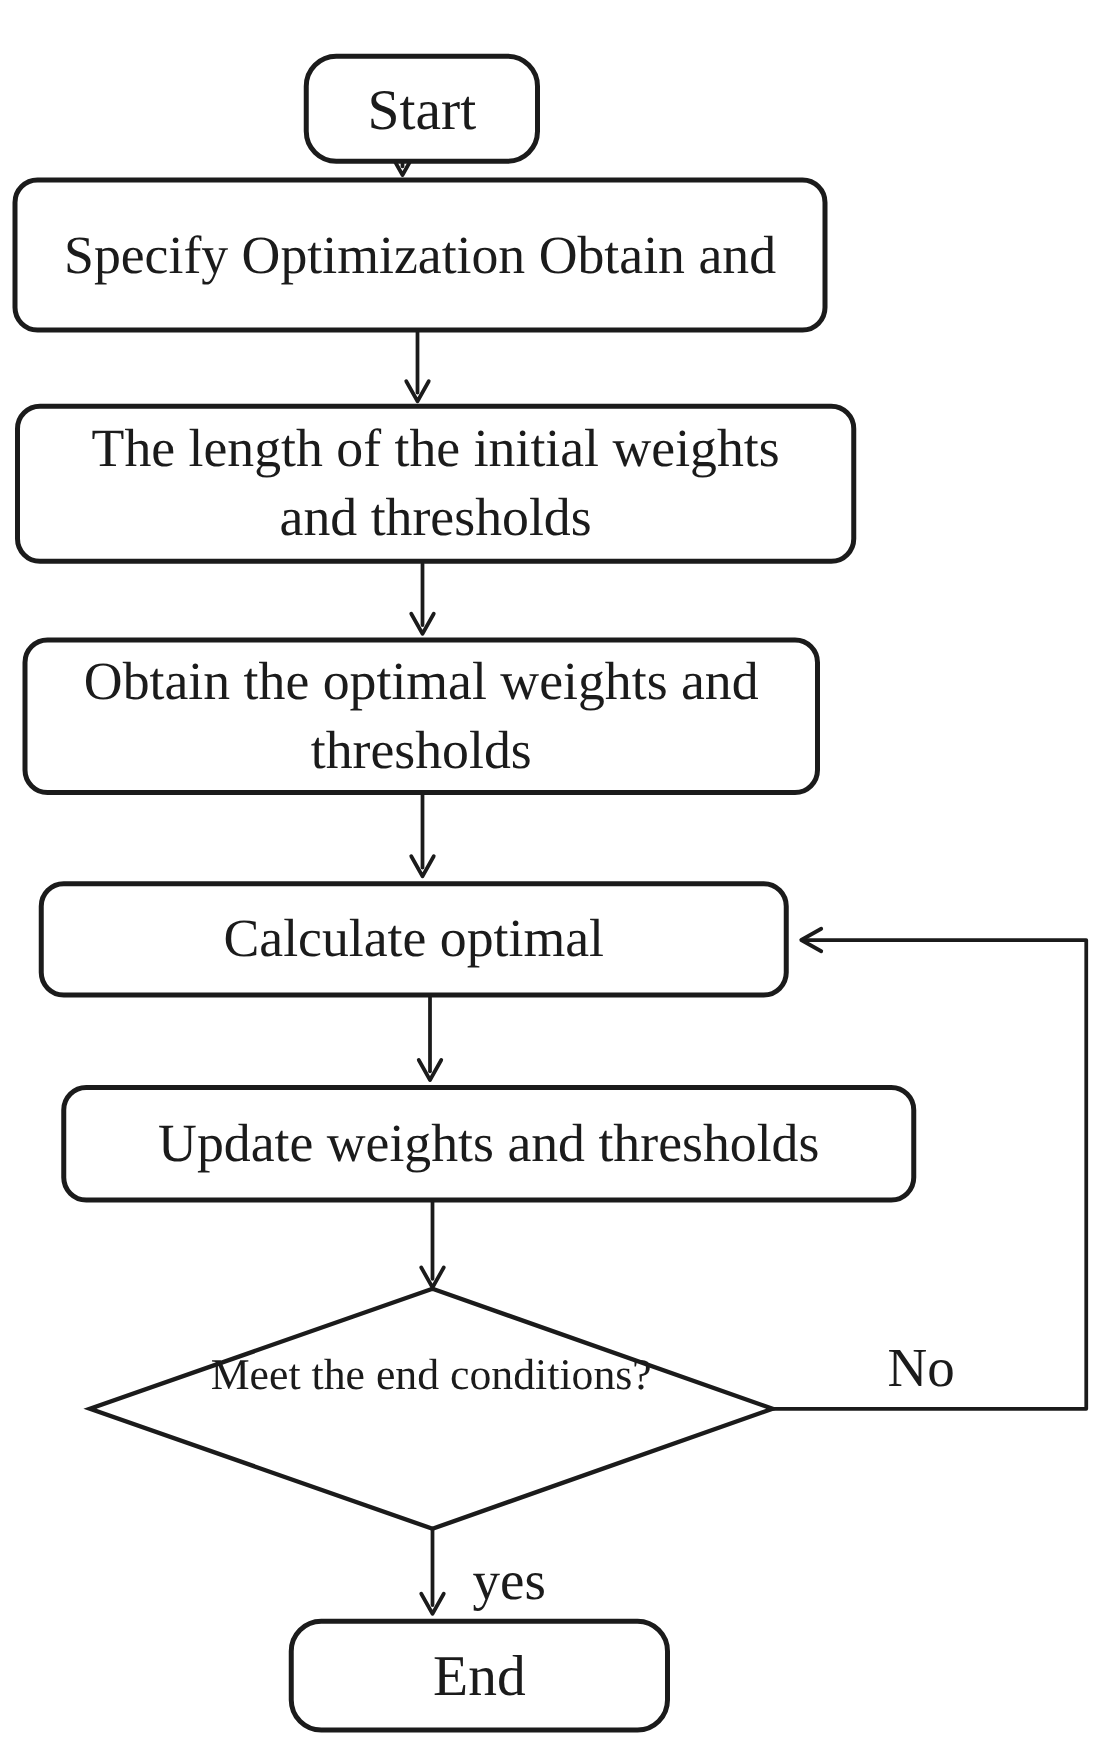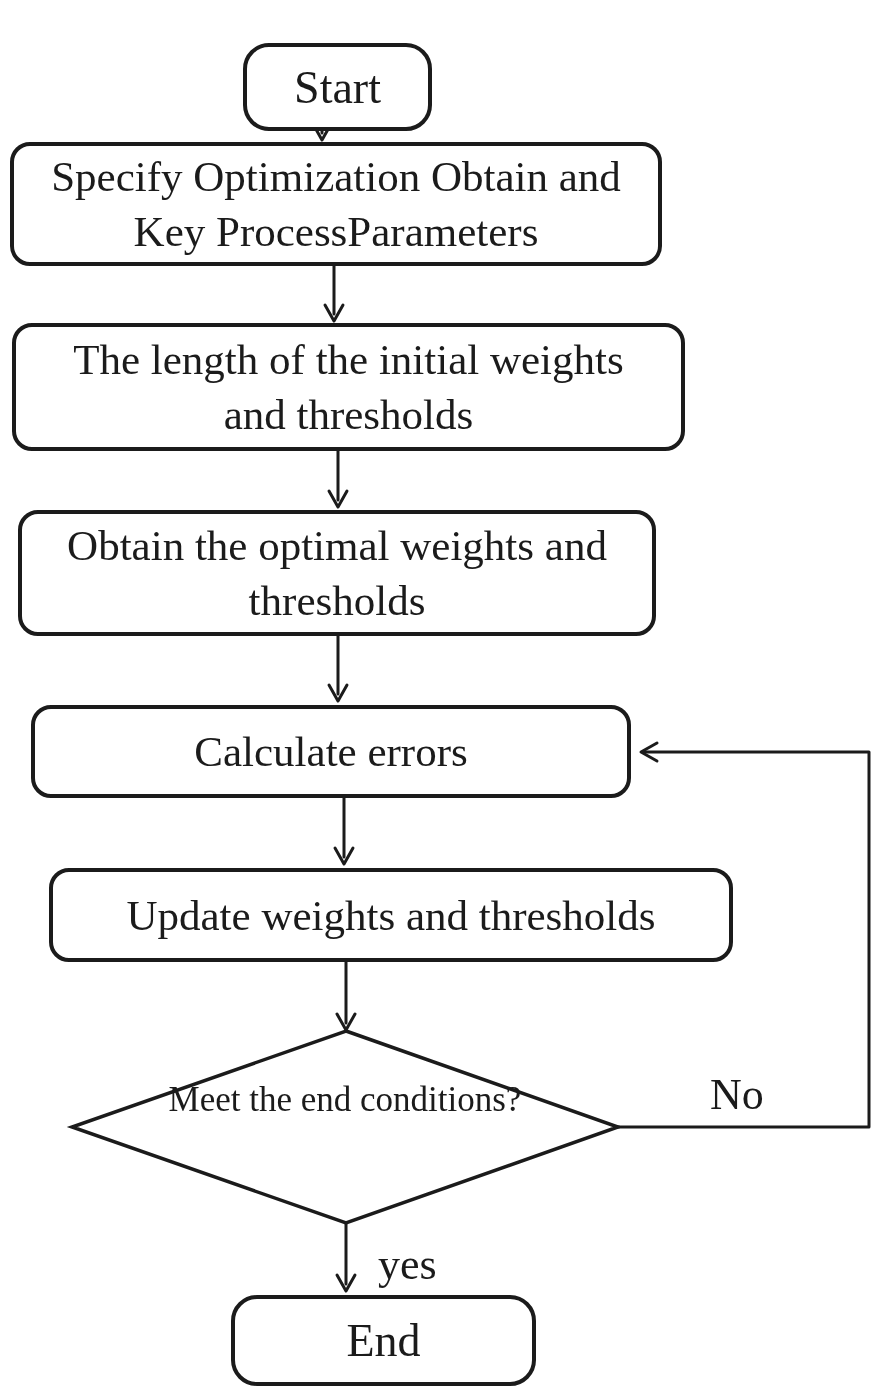--- a/index.html
+++ b/index.html
@@ -109,35 +109,34 @@
 
     <polygon class="diamond" points="346,1031 618,1127 346,1223 72,1127"></polygon>
   </svg>
 
   <div class="node terminal" style="left:243px; top:7px; width:189px; height:88px;margin-top:36px;">
     <span class="line">Start</span>
   </div>
 
   <div class="node" style="left:10px; top:142px; width:652px; height:124px;">
     <span class="line">Specify Optimization Obtain and</span>
-    <span class="line">Key ProcessParameters</span>
   </div>
 
   <div class="node" style="left:12px; top:323px; width:673px; height:128px;">
     <span class="line">The length of the initial weights</span>
     <span class="line">and thresholds</span>
   </div>
 
   <div class="node" style="left:18px; top:510px; width:638px; height:126px;">
     <span class="line">Obtain the optimal weights and</span>
     <span class="line">thresholds</span>
   </div>
 
   <div class="node" style="left:31px; top:705px; width:600px; height:93px;">
-    <span class="line">Calculate errors</span>
+    <span class="line">Calculate optimal</span>
   </div>
 
   <div class="node" style="left:49px; top:868px; width:684px; height:94px;">
     <span class="line">Update weights and thresholds</span>
   </div>
 
   <div class="decision-text">
     <span class="line">Meet the end</span>
     <span class="line">conditions?</span>
   </div>

